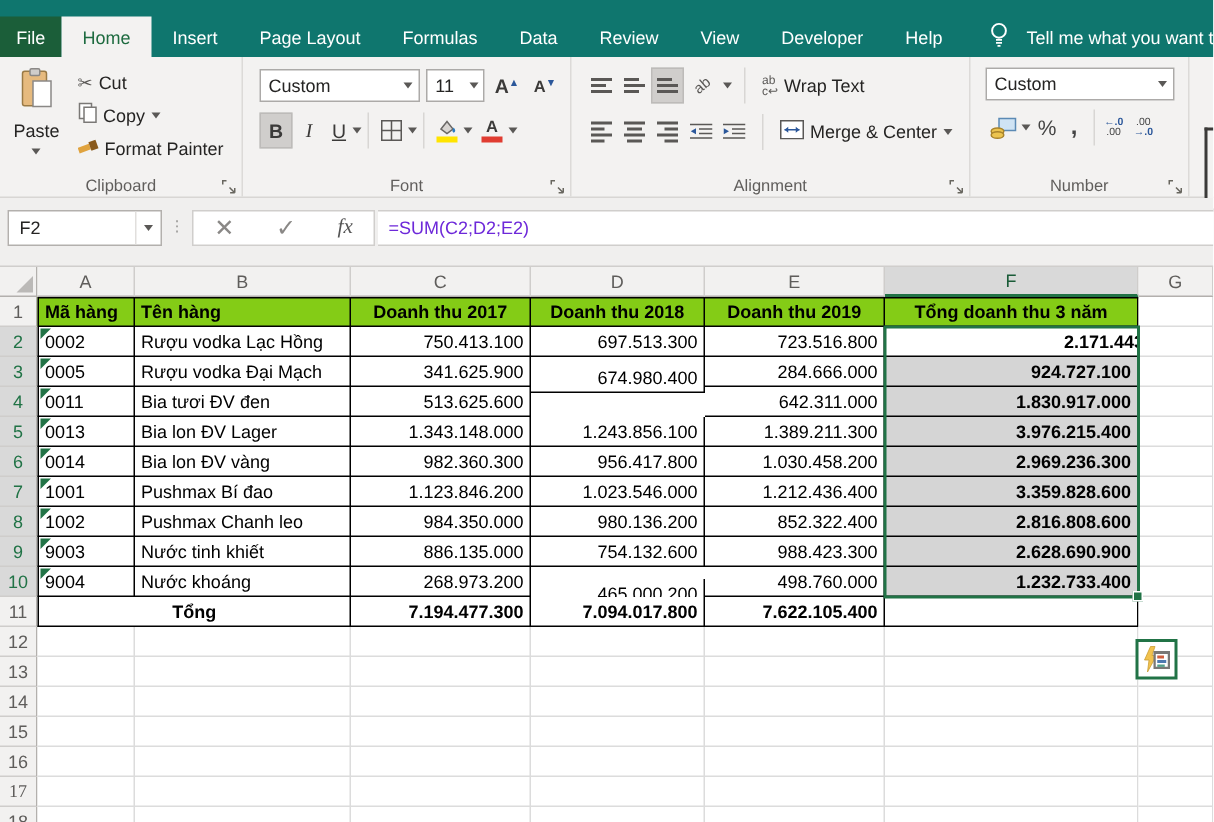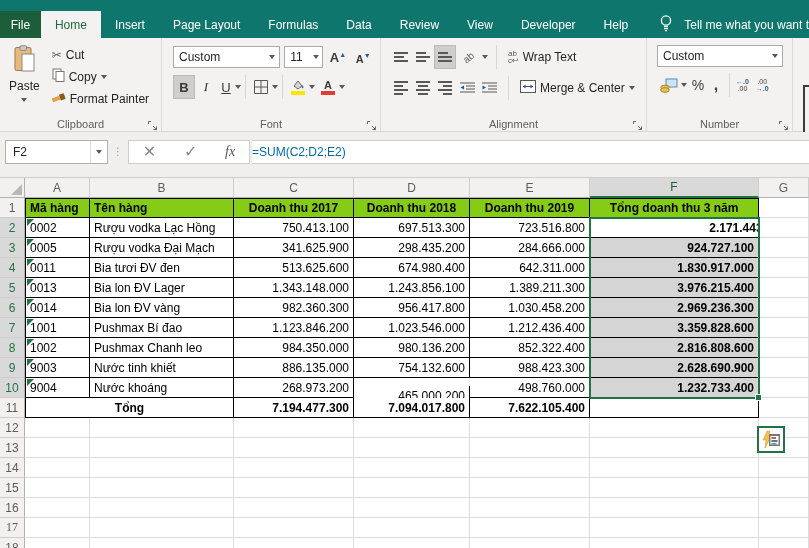--- a/index.html
+++ b/index.html
@@ -32,21 +32,21 @@
   .letterA{font-weight:bold;font-size:13px;color:#3b3a39;line-height:12px;}
   .colorbar{height:4px;width:14px;margin-top:1px;}
 
   
   .fbar{position:absolute;left:0;top:132px;width:809px;height:46px;background:#f0efee;border-bottom:1px solid #d0cecc;display:flex;align-items:center;padding:0 0 6px 5px;}
   .namebox{width:103px;height:24px;background:#fff;border:1px solid #b3b0ad;display:flex;align-items:center;font-size:12px;color:#252423;padding-left:7px;justify-content:space-between;}
   .nb-car{border-left:1px solid #e1dfdd;height:100%;width:17px;display:flex;align-items:center;justify-content:center;}
   .dots{color:#979593;font-size:10px;margin:0 5px;letter-spacing:0;}
   .fxbox{width:122px;height:24px;background:#fff;border:1px solid #d0cecc;display:flex;align-items:center;justify-content:space-around;color:#8a8886;}
   .fxbox .fx{font-family:"Liberation Serif",serif;font-style:italic;font-size:14px;color:#555;}
-  .finput{flex:1;height:24px;background:#fff;border-top:1px solid #d0cecc;border-bottom:1px solid #d0cecc;display:flex;align-items:center;font-size:12px;color:#0369a1;margin-left:2px;}
+  .finput{flex:1;height:24px;background:#fff;border-top:1px solid #d0cecc;border-bottom:1px solid #d0cecc;display:flex;align-items:center;font-size:12px;color:#6d28d9;padding-left:7px;margin-left:2px;}
 
   
   .grid{position:absolute;left:0;top:178px;width:809px;height:370px;background:#fff;overflow:hidden;}
   .gcell{position:absolute;font-size:12px;display:flex;align-items:center;overflow:hidden;}
   .colhdr{background:#f2f1f0;color:#5f5d5b;justify-content:center;border-right:1px solid #cfcdcb;border-bottom:1px solid #b3b0ad;cursor:pointer;}
   .colhdr.selcol{background:#d9d9d9;color:#1a5c38;border-bottom:2px solid #217346;}
   .rowhdr{background:#f2f1f0;color:#5f5d5b;justify-content:center;border-bottom:1px solid #cfcdcb;border-right:1px solid #b3b0ad;cursor:pointer;}
   .rowhdr.selrow{background:#d9d9d9;color:#217346;}
   .corner{background:#f2f1f0;border-right:1px solid #b3b0ad;border-bottom:1px solid #b3b0ad;cursor:pointer;}
   .satri{position:absolute;right:2px;bottom:2px;width:0;height:0;border-bottom:11px solid #bbb9b7;border-left:11px solid transparent;}
@@ -406,21 +406,21 @@
       <div class="gcell tcell bl txt" style="left: 25px; top: 60px; width: 65px; height: 20px;">0005<div class="errtri"></div></div>
       <div class="gcell tcell txt" style="left: 90px; top: 60px; width: 144px; height: 20px;">Rượu vodka Đại Mạch</div>
       <div class="gcell tcell num" style="left: 234px; top: 60px; width: 120px; height: 20px;">341.625.900</div>
       <div class="gcell tcell num" style="left: 354px; top: 60px; width: 116px; height: 20px;">298.435.200</div>
       <div class="gcell tcell num" style="left: 470px; top: 60px; width: 120px; height: 20px;">284.666.000</div>
       <div class="gcell tcell num bold sel-gray" style="left: 590px; top: 60px; width: 169px; height: 20px;">924.727.100</div>
       <div class="gcell blank" style="left: 759px; top: 60px; width: 50px; height: 20px;"></div>
       <div class="gcell tcell bl txt" style="left: 25px; top: 80px; width: 65px; height: 20px;">0011<div class="errtri"></div></div>
       <div class="gcell tcell txt" style="left: 90px; top: 80px; width: 144px; height: 20px;">Bia tươi ĐV đen</div>
       <div class="gcell tcell num" style="left: 234px; top: 80px; width: 120px; height: 20px;">513.625.600</div>
-      <div class="gcell tcell num" style="left: 354px; top: 80px; width: 116px; height: 20px;">674.980.400</div>
+      <div class="gcell tcell num" style="left: 354px; top: 64px; width: 116px; height: 20px;">674.980.400</div>
       <div class="gcell tcell num" style="left: 470px; top: 80px; width: 120px; height: 20px;">642.311.000</div>
       <div class="gcell tcell num bold sel-gray" style="left: 590px; top: 80px; width: 169px; height: 20px;">1.830.917.000</div>
       <div class="gcell blank" style="left: 759px; top: 80px; width: 50px; height: 20px;"></div>
       <div class="gcell tcell bl txt" style="left: 25px; top: 100px; width: 65px; height: 20px;">0013<div class="errtri"></div></div>
       <div class="gcell tcell txt" style="left: 90px; top: 100px; width: 144px; height: 20px;">Bia lon ĐV Lager</div>
       <div class="gcell tcell num" style="left: 234px; top: 100px; width: 120px; height: 20px;">1.343.148.000</div>
       <div class="gcell tcell num" style="left: 354px; top: 100px; width: 116px; height: 20px;">1.243.856.100</div>
       <div class="gcell tcell num" style="left: 470px; top: 100px; width: 120px; height: 20px;">1.389.211.300</div>
       <div class="gcell tcell num bold sel-gray" style="left: 590px; top: 100px; width: 169px; height: 20px;">3.976.215.400</div>
       <div class="gcell blank" style="left: 759px; top: 100px; width: 50px; height: 20px;"></div>

